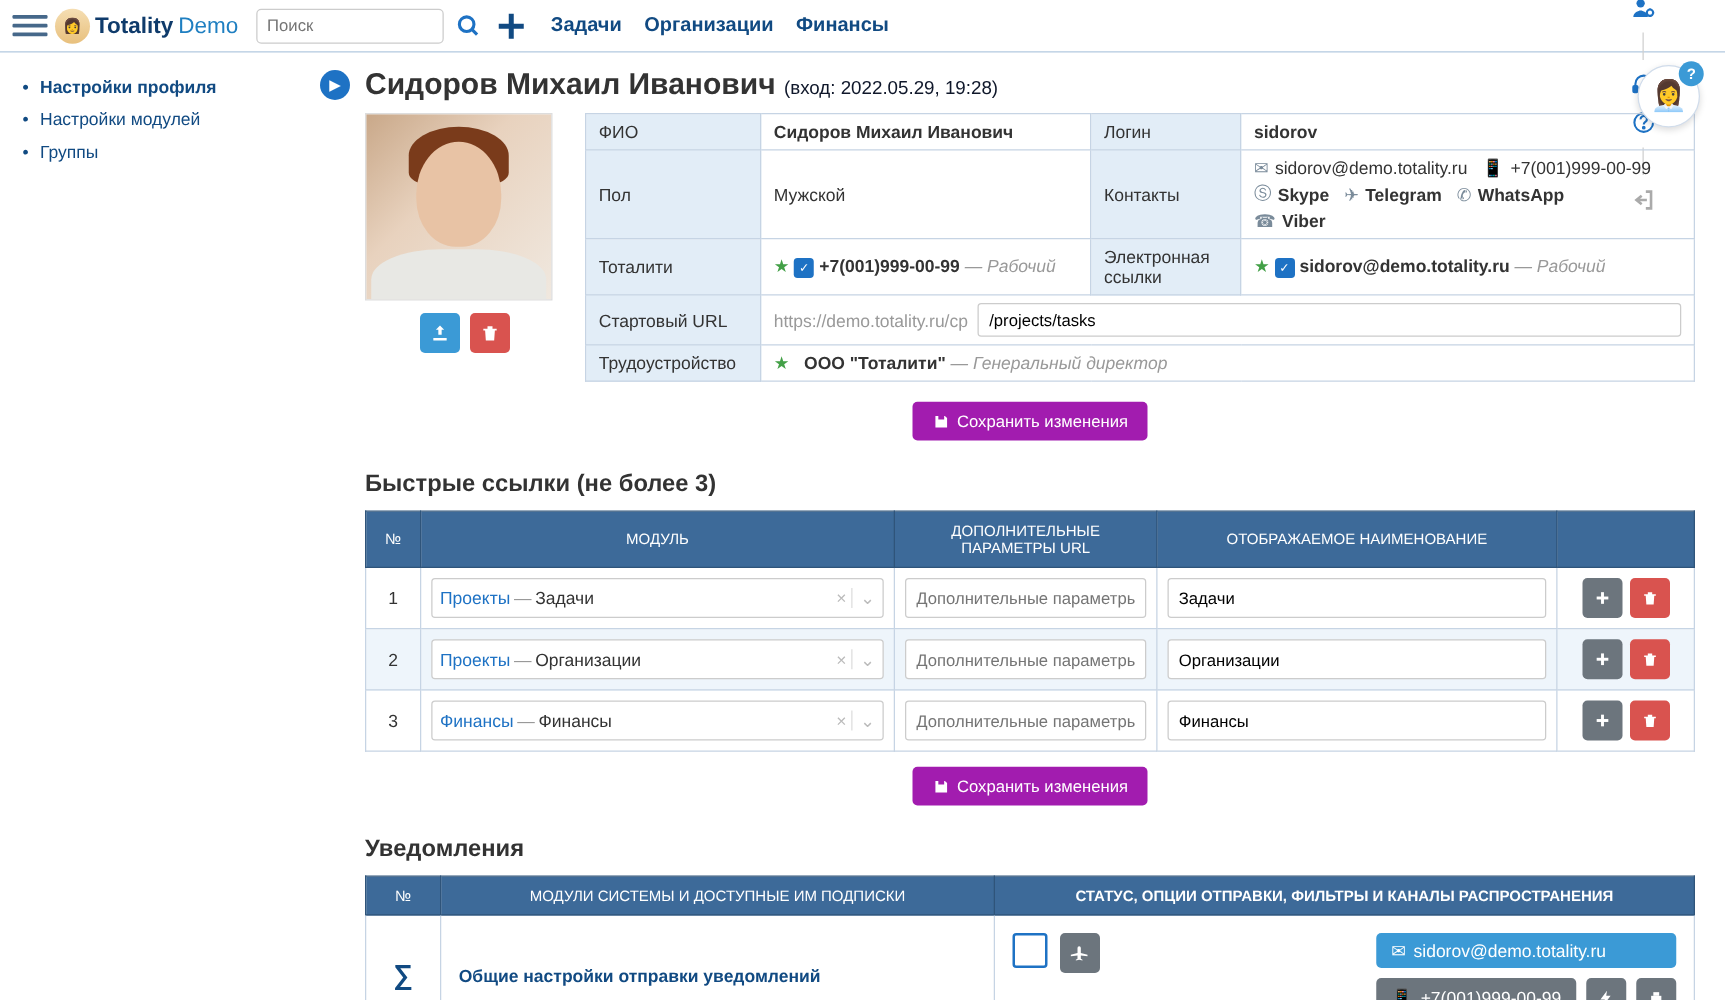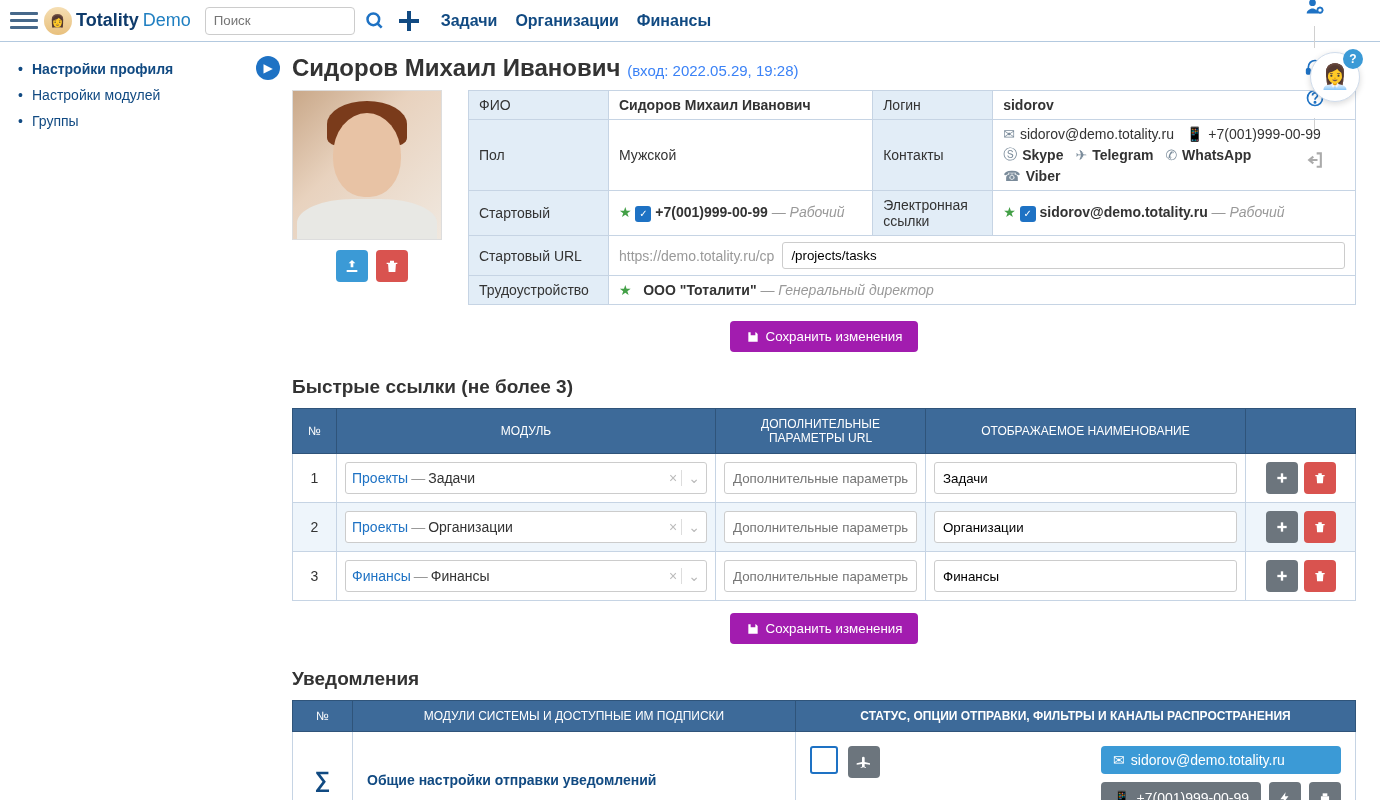--- a/index.html
+++ b/index.html
@@ -27,21 +27,21 @@
 .body-wrap { display:flex; height: calc(800px - 42px); }
 .sidebar { width: 268px; padding: 14px 18px; position:relative; flex-shrink:0;}
 .sidebar ul { list-style:none;}
 .sidebar li { padding:5px 0 5px 14px; position:relative; color:#114a82; cursor:pointer;}
 .sidebar li::before { content:"•"; position:absolute; left:0; color:#114a82;}
 .sidebar li.active { font-weight:600;}
 .sidebar-toggle { position:absolute; top:14px; right:-12px; width:24px; height:24px; background:#1e72c4; color:#fff; border-radius:50%; display:flex; align-items:center; justify-content:center; cursor:pointer; font-size:12px;}
 
 .main { flex:1; overflow-y:auto; padding: 12px 24px 40px 24px;}
 h1.page-title { font-size:24px; color:#333; font-weight:600; margin-bottom:8px;}
-h1.page-title .sub { font-size:15px; color:#3b82f6; font-weight:400;text-align:center;}
+h1.page-title .sub { font-size:15px; color:#0f172a; font-weight:400;text-align:center;}
 
 .profile-row { display:flex; gap:16px; margin-bottom:16px;}
 .photo-col { width:160px; text-align:center;}
 .photo { width:150px; height:150px; border:1px solid #ddd; background:linear-gradient(135deg,#c9a889 0%,#e8d2be 40%,#f0e8df 100%); position:relative; overflow:hidden;}
 .photo .face { position:absolute; top:22px; left:50%; transform:translateX(-50%); width:68px; height:84px; background:#e8c3a5; border-radius:50% 50% 46% 46%;}
 .photo .hair { position:absolute; top:10px; left:50%; transform:translateX(-50%); width:80px; height:46px; background:#7a3b1b; border-radius:50% 50% 20% 20%;}
 .photo .body { position:absolute; bottom:-20px; left:50%; transform:translateX(-50%); width:140px; height:60px; background:#e8e8e4; border-radius:40% 40% 0 0;}
 .photo-btns { margin-top:10px; display:flex; gap:8px; justify-content:center;}
 .sq-btn { width:32px; height:32px; border-radius:4px; display:flex; align-items:center; justify-content:center; color:#fff; cursor:pointer;}
 .sq-btn.blue { background:#3b9ad6;}
@@ -255,21 +255,21 @@
             </div>
             <div class="contact-row" style="margin-top:4px;">
               <div class="contact-item">
                     <span class="ci-icon">☎</span>
                     <b>Viber</b>
                   </div>
             </div>
           </td>
         </tr>
         <tr>
-          <td class="lbl">Стартовый</td>
+          <td class="lbl">Тоталити</td>
           <td>
             <span class="star">★</span>
             <span class="check-badge">✓</span>
             <b>+7(001)999-00-99</b>
             <span class="muted">— Рабочий</span>
           </td>
           <td class="lbl2">Электронная ссылки</td>
           <td>
             <span class="star">★</span>
             <span class="check-badge">✓</span>

